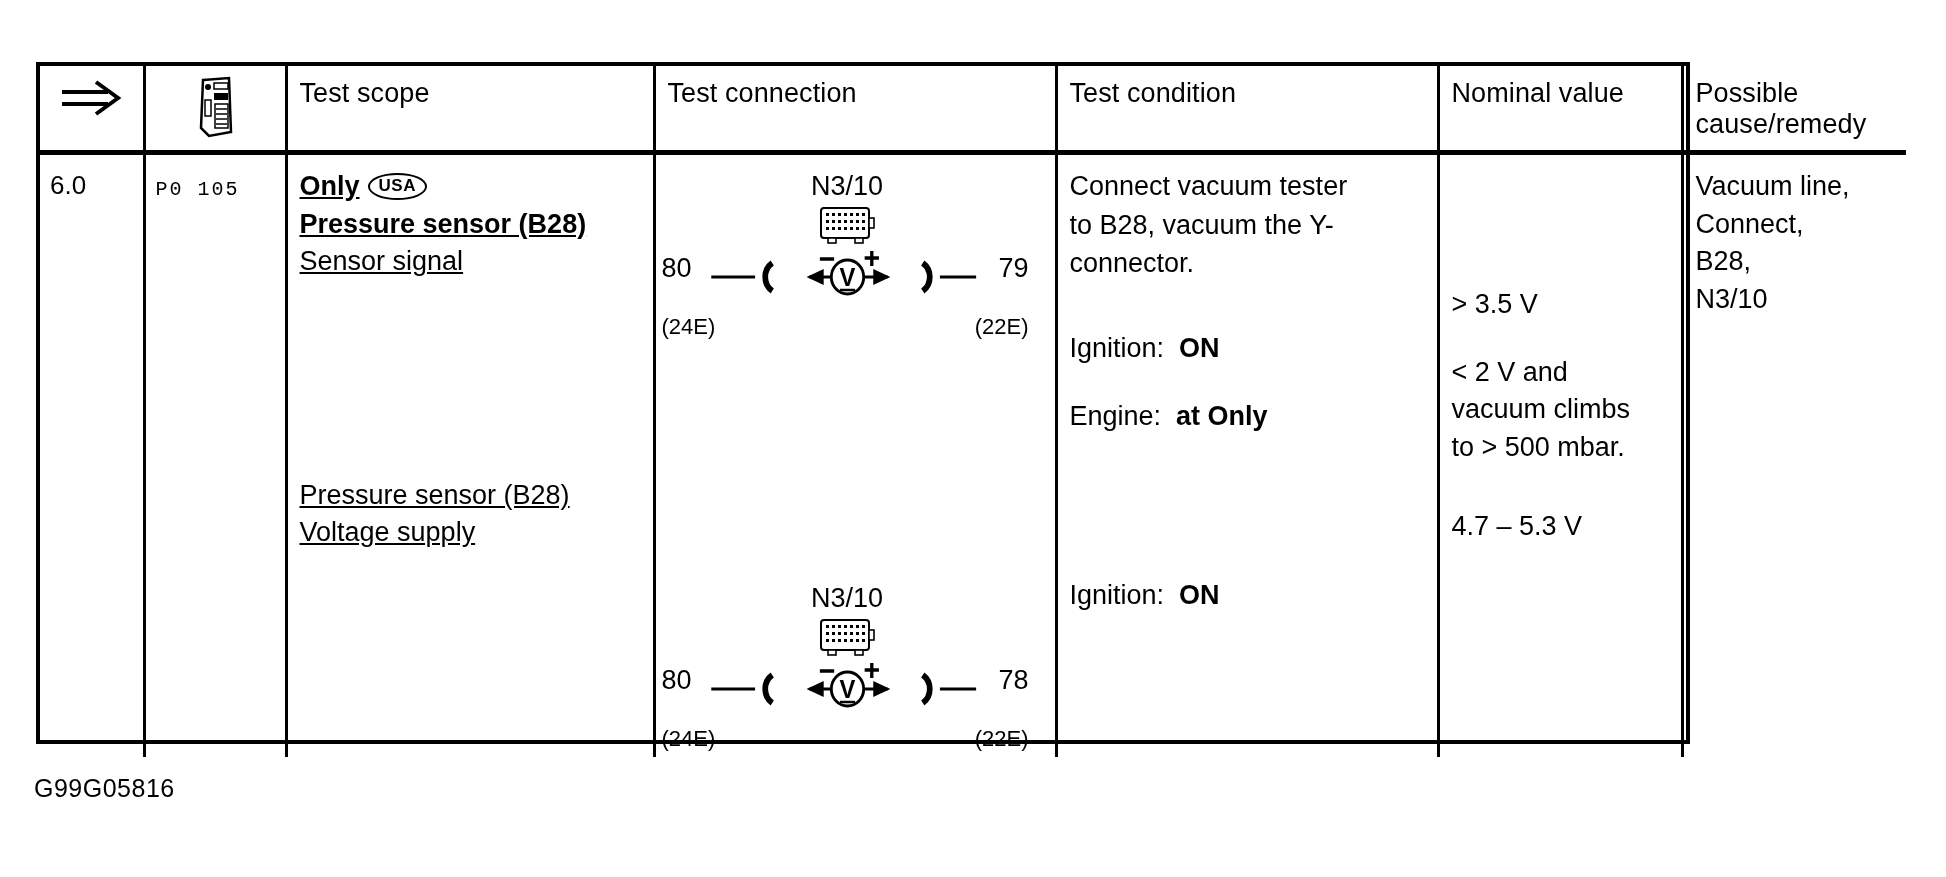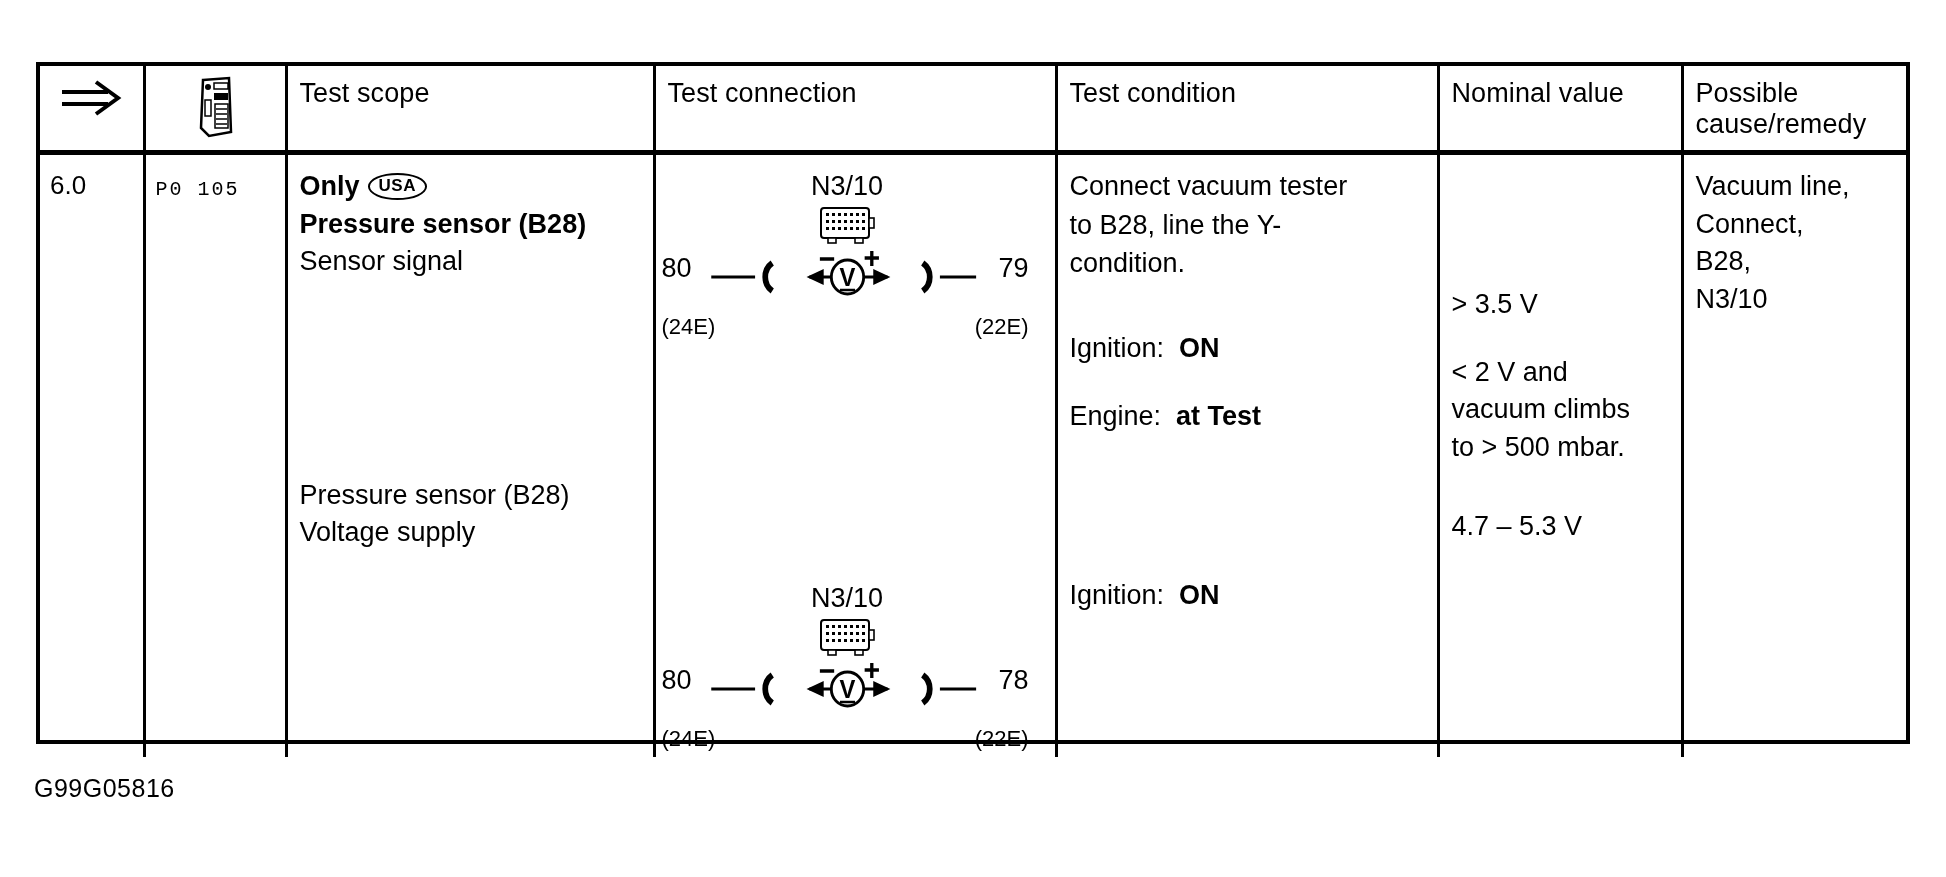--- a/index.html
+++ b/index.html
@@ -22,21 +22,21 @@
     left: 0; top: 0;
     width: 1946px;
     height: 877px;
   }
 
   
   .table-wrap {
     position: absolute;
     left: 36px;
     top: 62px;
-    width: 1874px;
+    width: 1654px;
     height: 682px;
     border: 4px solid #000;
     box-sizing: border-box;
     background: #fff;
   }
 
   table.diag {
     border-collapse: collapse;
     width: 100%;
     height: 100%;
@@ -105,21 +105,21 @@
 
   .dtc {
     font-family: Liberation Mono, monospace;
     font-size: 20px;
     letter-spacing: 2px;
     white-space: nowrap;
   }
 
   .b { font-weight: bold; }
 
-  .scope-line { margin: 0 0 3px 0; white-space: nowrap; }
+  .scope-line { margin: 0 0 3px 0; white-space: nowrap; text-decoration: underline; }
   .scope-gap  { height: 196px; }
 
   .usa-badge {
     display: inline-block;
     border: 2.5px solid #000;
     border-radius: 50%;
     padding: 1px 9px 2px 9px;
     font-size: 17px;
     font-weight: bold;
     line-height: 1.15;
@@ -403,33 +403,33 @@
                 <div class="sub left">(24E)</div>
                 <div class="sub right">(22E)</div>
               </div>
 
             </div>
           </td>
 
           <td>
             <div class="cell-pad">
               <div class="cond-line">Connect vacuum tester</div>
-              <div class="cond-line">to B28, line the Y-</div>
-              <div class="cond-line">condition.</div>
+              <div class="cond-line">to B28, vacuum the Y-</div>
+              <div class="cond-line">connector.</div>
 
               <div class="cond-gap-a"></div>
 
               <div class="cond-line">
                 <span>Ignition:</span>&nbsp;&nbsp;<span class="b">ON</span>
               </div>
 
               <div class="cond-gap-b"></div>
 
               <div class="cond-line">
-                <span>Engine:</span>&nbsp;&nbsp;<span class="b">at Test</span>
+                <span>Engine:</span>&nbsp;&nbsp;<span class="b">at Only</span>
               </div>
 
               <div style="height:140px"></div>
 
               <div class="cond-line">
                 <span>Ignition:</span>&nbsp;&nbsp;<span class="b">ON</span>
               </div>
             </div>
           </td>
 

